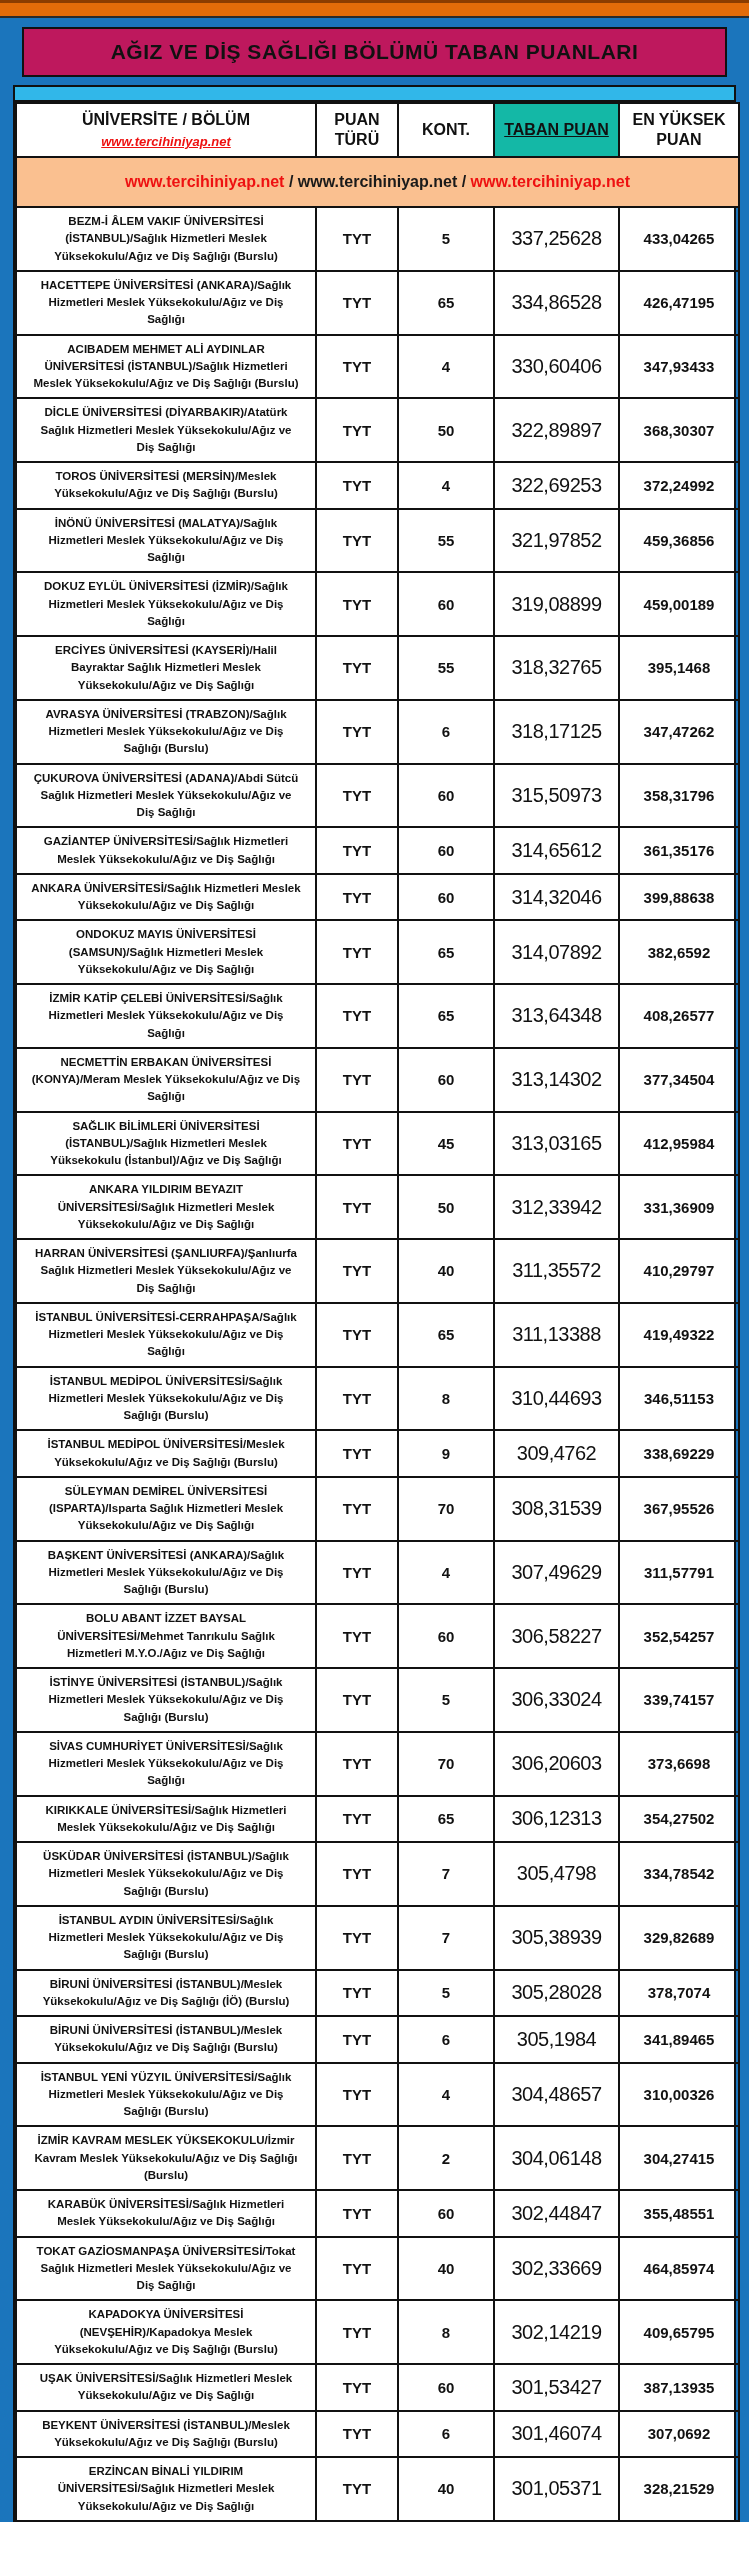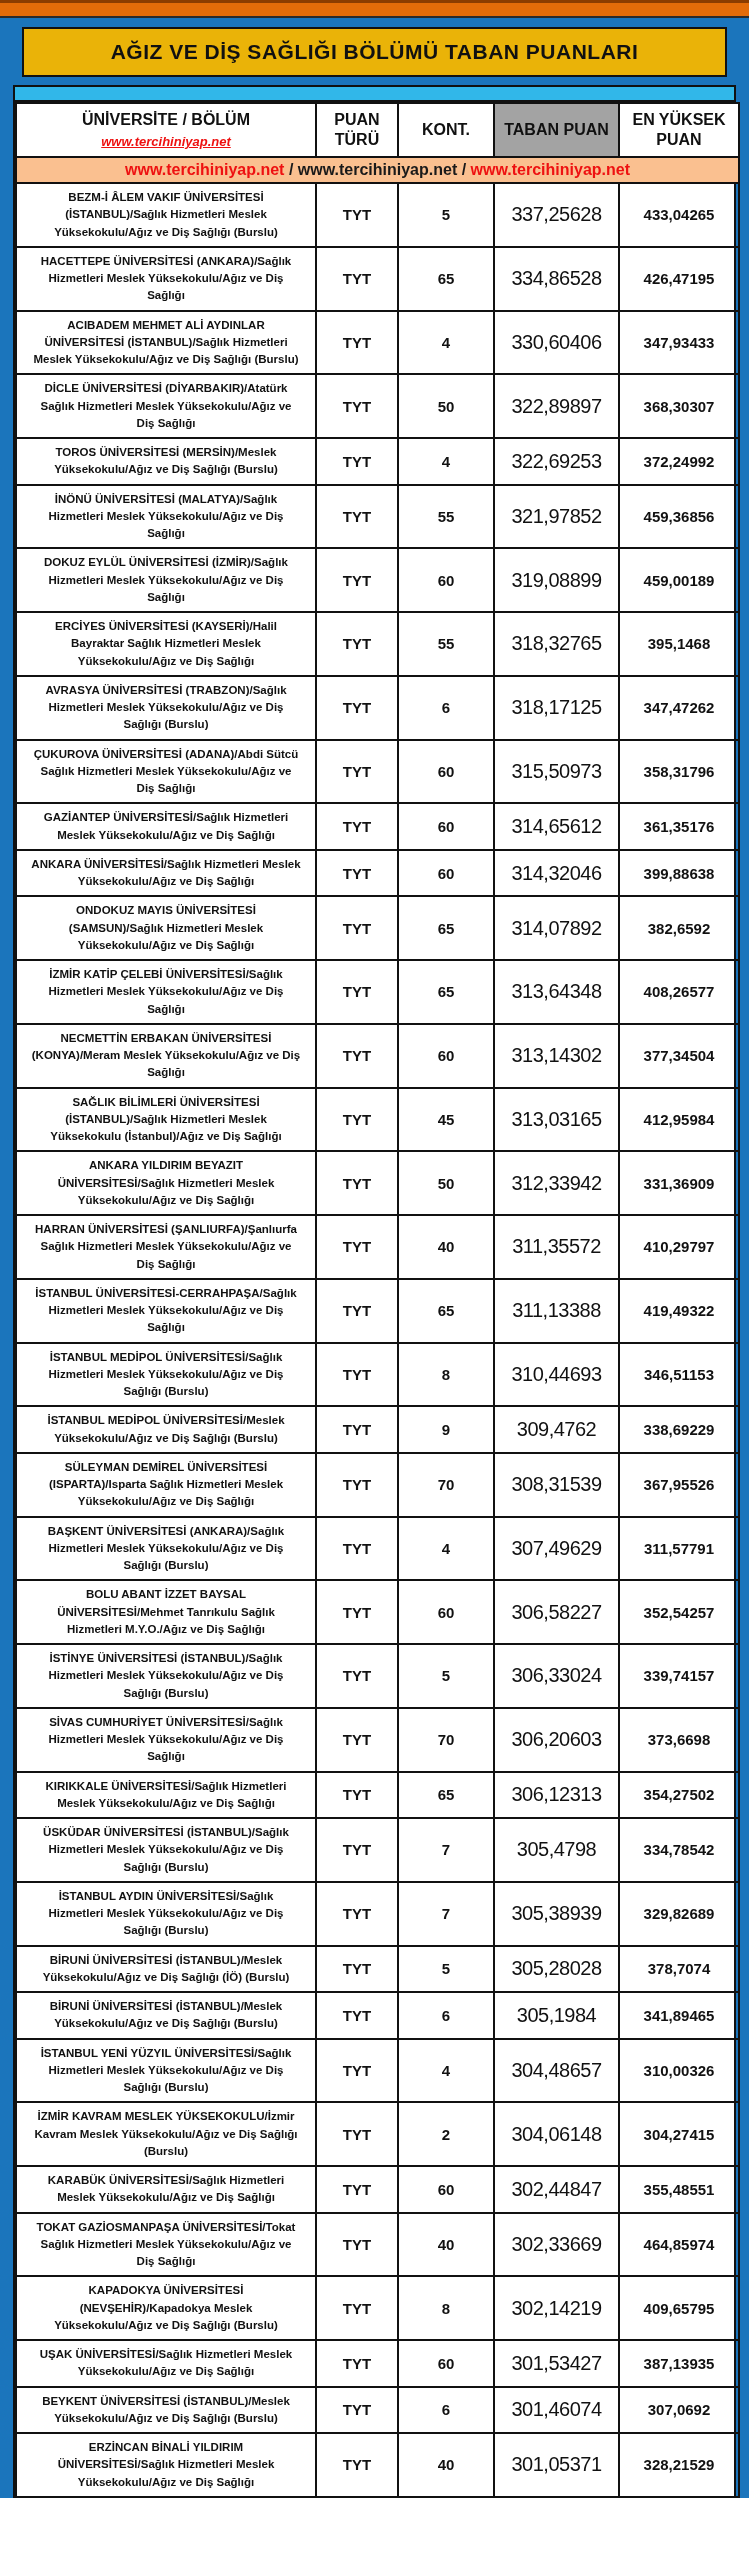--- a/index.html
+++ b/index.html
@@ -13,21 +13,21 @@
     height: 13px;
     background: #E36C09;
     border-top: 3px solid #8C3D00;
     border-bottom: 2px solid #2b2b2b;
   }
   .frame {
     padding: 0 13px 0 13px;
     background: #1B75BC;
   }
   .title-box {
-    background: #eab308;
+    background: #be185d;
     border: 2px solid #111111;
     margin: 9px 9px 8px 9px;
     text-align: center;
     padding: 11px 6px;
     font-weight: bold;
     font-size: 21px;
     letter-spacing: 0.5px;
     color: #111111;
   }
   .content {
@@ -62,24 +62,24 @@
   .hdr-uni-link {
     display: inline-block;
     margin-top: 4px;
     color: #EE1111;
     font-style: italic;
     font-weight: bold;
     font-size: 13px;
     text-decoration: underline;
     cursor: pointer;
   }
-  .th-taban { background: #a3a3a3; }
+  .th-taban { background: #14b8a6; text-decoration: underline; }
   .banner-row td {
     background: #FAC090;
-    padding: 3px 2px;
+    padding: 15px 2px;
     font-size: 16px;
     font-weight: bold;
   }
   .banner-link-red   { color: #EE1111; cursor: pointer; }
   .banner-link-dark  { color: #1a1a1a; cursor: pointer; }
   .banner-sep        { color: #1a1a1a; }
   .c-uni {
     font-size: 11.5px;
     font-weight: bold;
     padding: 5px 14px;

